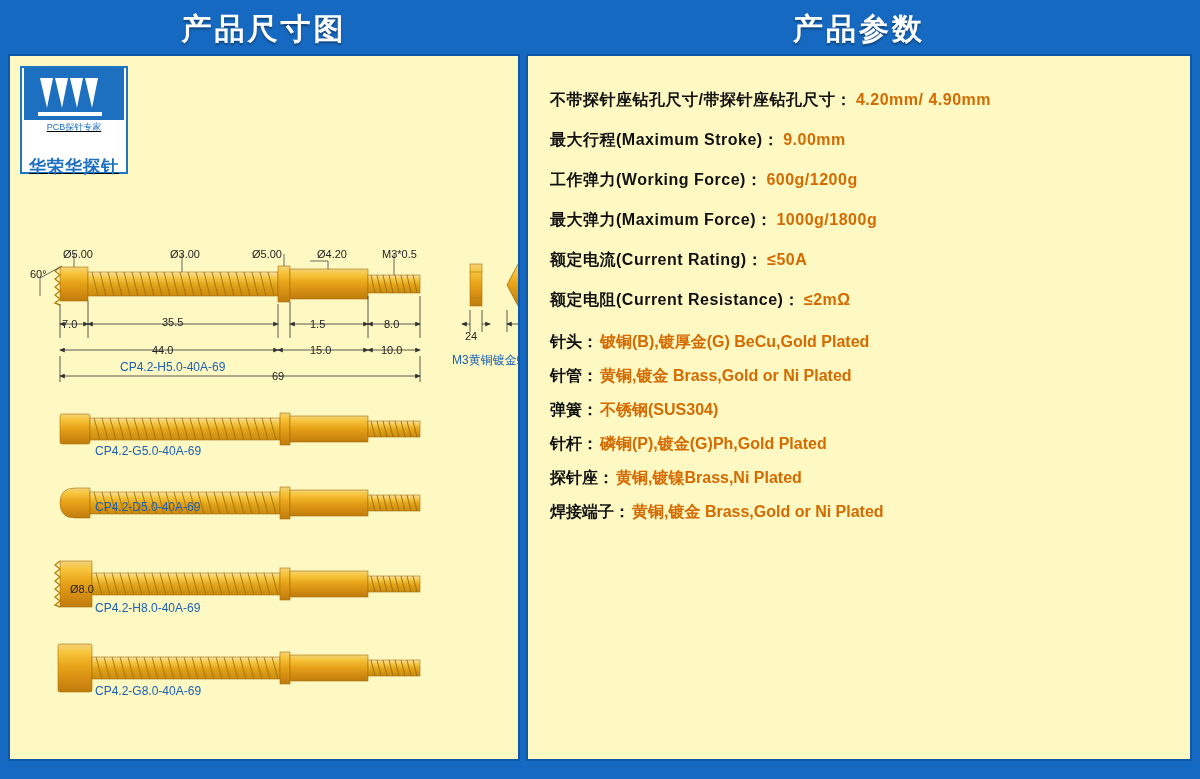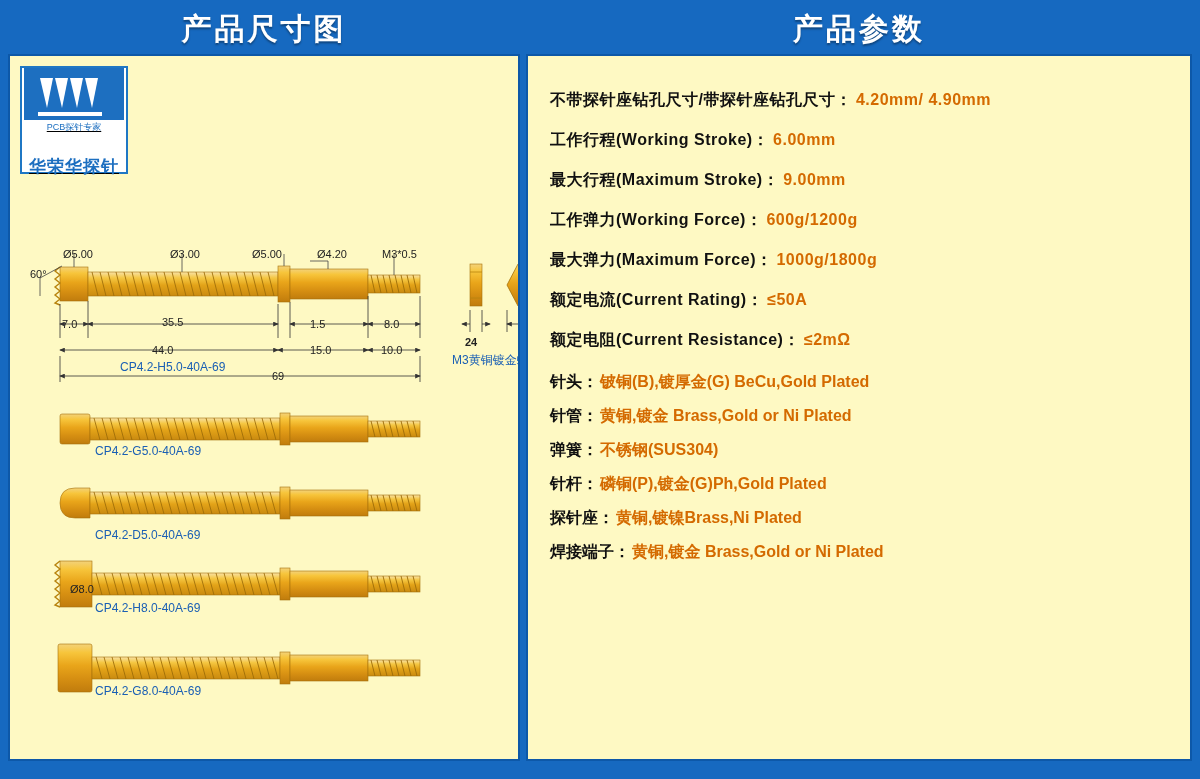--- a/index.html
+++ b/index.html
@@ -417,47 +417,43 @@
       <div class="dim-label" style="left:374px;top:262px;">8.0</div>
 
       <div class="dim-label" style="left:142px;top:288px;">44.0</div>
       <div class="dim-label" style="left:300px;top:288px;">15.0</div>
       <div class="dim-label" style="left:371px;top:288px;">10.0</div>
       <div class="dim-label" style="left:262px;top:314px;">69</div>
 
       <div class="part-label" style="left:110px;top:304px;">CP4.2-H5.0-40A-69</div>
 
       <div class="dim-label" style="left:545px;top:196px;">M3*0.5</div>
-      <div class="dim-label" style="left:455px;top:280px;font-weight:bold;">24</div>
+      <div class="dim-label" style="left:455px;top:274px;">24</div>
       <div class="dim-label" style="left:508px;top:262px;">5.5</div>
       <div class="part-label" style="left:442px;top:296px;">M3黄铜镀金螺母</div>
 
       <div class="part-label" style="left:85px;top:388px;">CP4.2-G5.0-40A-69</div>
-      <div class="part-label" style="left:85px;top:472px;">CP4.2-D5.0-40A-69</div>
+      <div class="part-label" style="left:85px;top:444px;">CP4.2-D5.0-40A-69</div>
       <div class="dim-label" style="left:60px;top:527px;">Ø8.0</div>
       <div class="part-label" style="left:85px;top:545px;">CP4.2-H8.0-40A-69</div>
       <div class="part-label" style="left:85px;top:628px;">CP4.2-G8.0-40A-69</div>
 
     </div>
   </div>
 
   <div class="col col-right">
     <div class="panel-title">产品参数</div>
     <div class="panel-body">
       <div class="specs">
 
         <div class="spec-row">
           <span class="spec-key">不带探针座钻孔尺寸/带探针座钻孔尺寸：</span>
           <span class="spec-val">4.20mm/ 4.90mm</span>
         </div>
         <div class="spec-row">
-          <span class="spec-key">工作行程(Working Stroke)：</span>
-          <span class="spec-val">6.00mm</span>
-        </div>
-        <div class="spec-row">
           <span class="spec-key">最大行程(Maximum Stroke)：</span>
           <span class="spec-val">9.00mm</span>
         </div>
         <div class="spec-row">
           <span class="spec-key">工作弹力(Working Force)：</span>
           <span class="spec-val">600g/1200g</span>
         </div>
         <div class="spec-row">
           <span class="spec-key">最大弹力(Maximum Force)：</span>
           <span class="spec-val">1000g/1800g</span>

